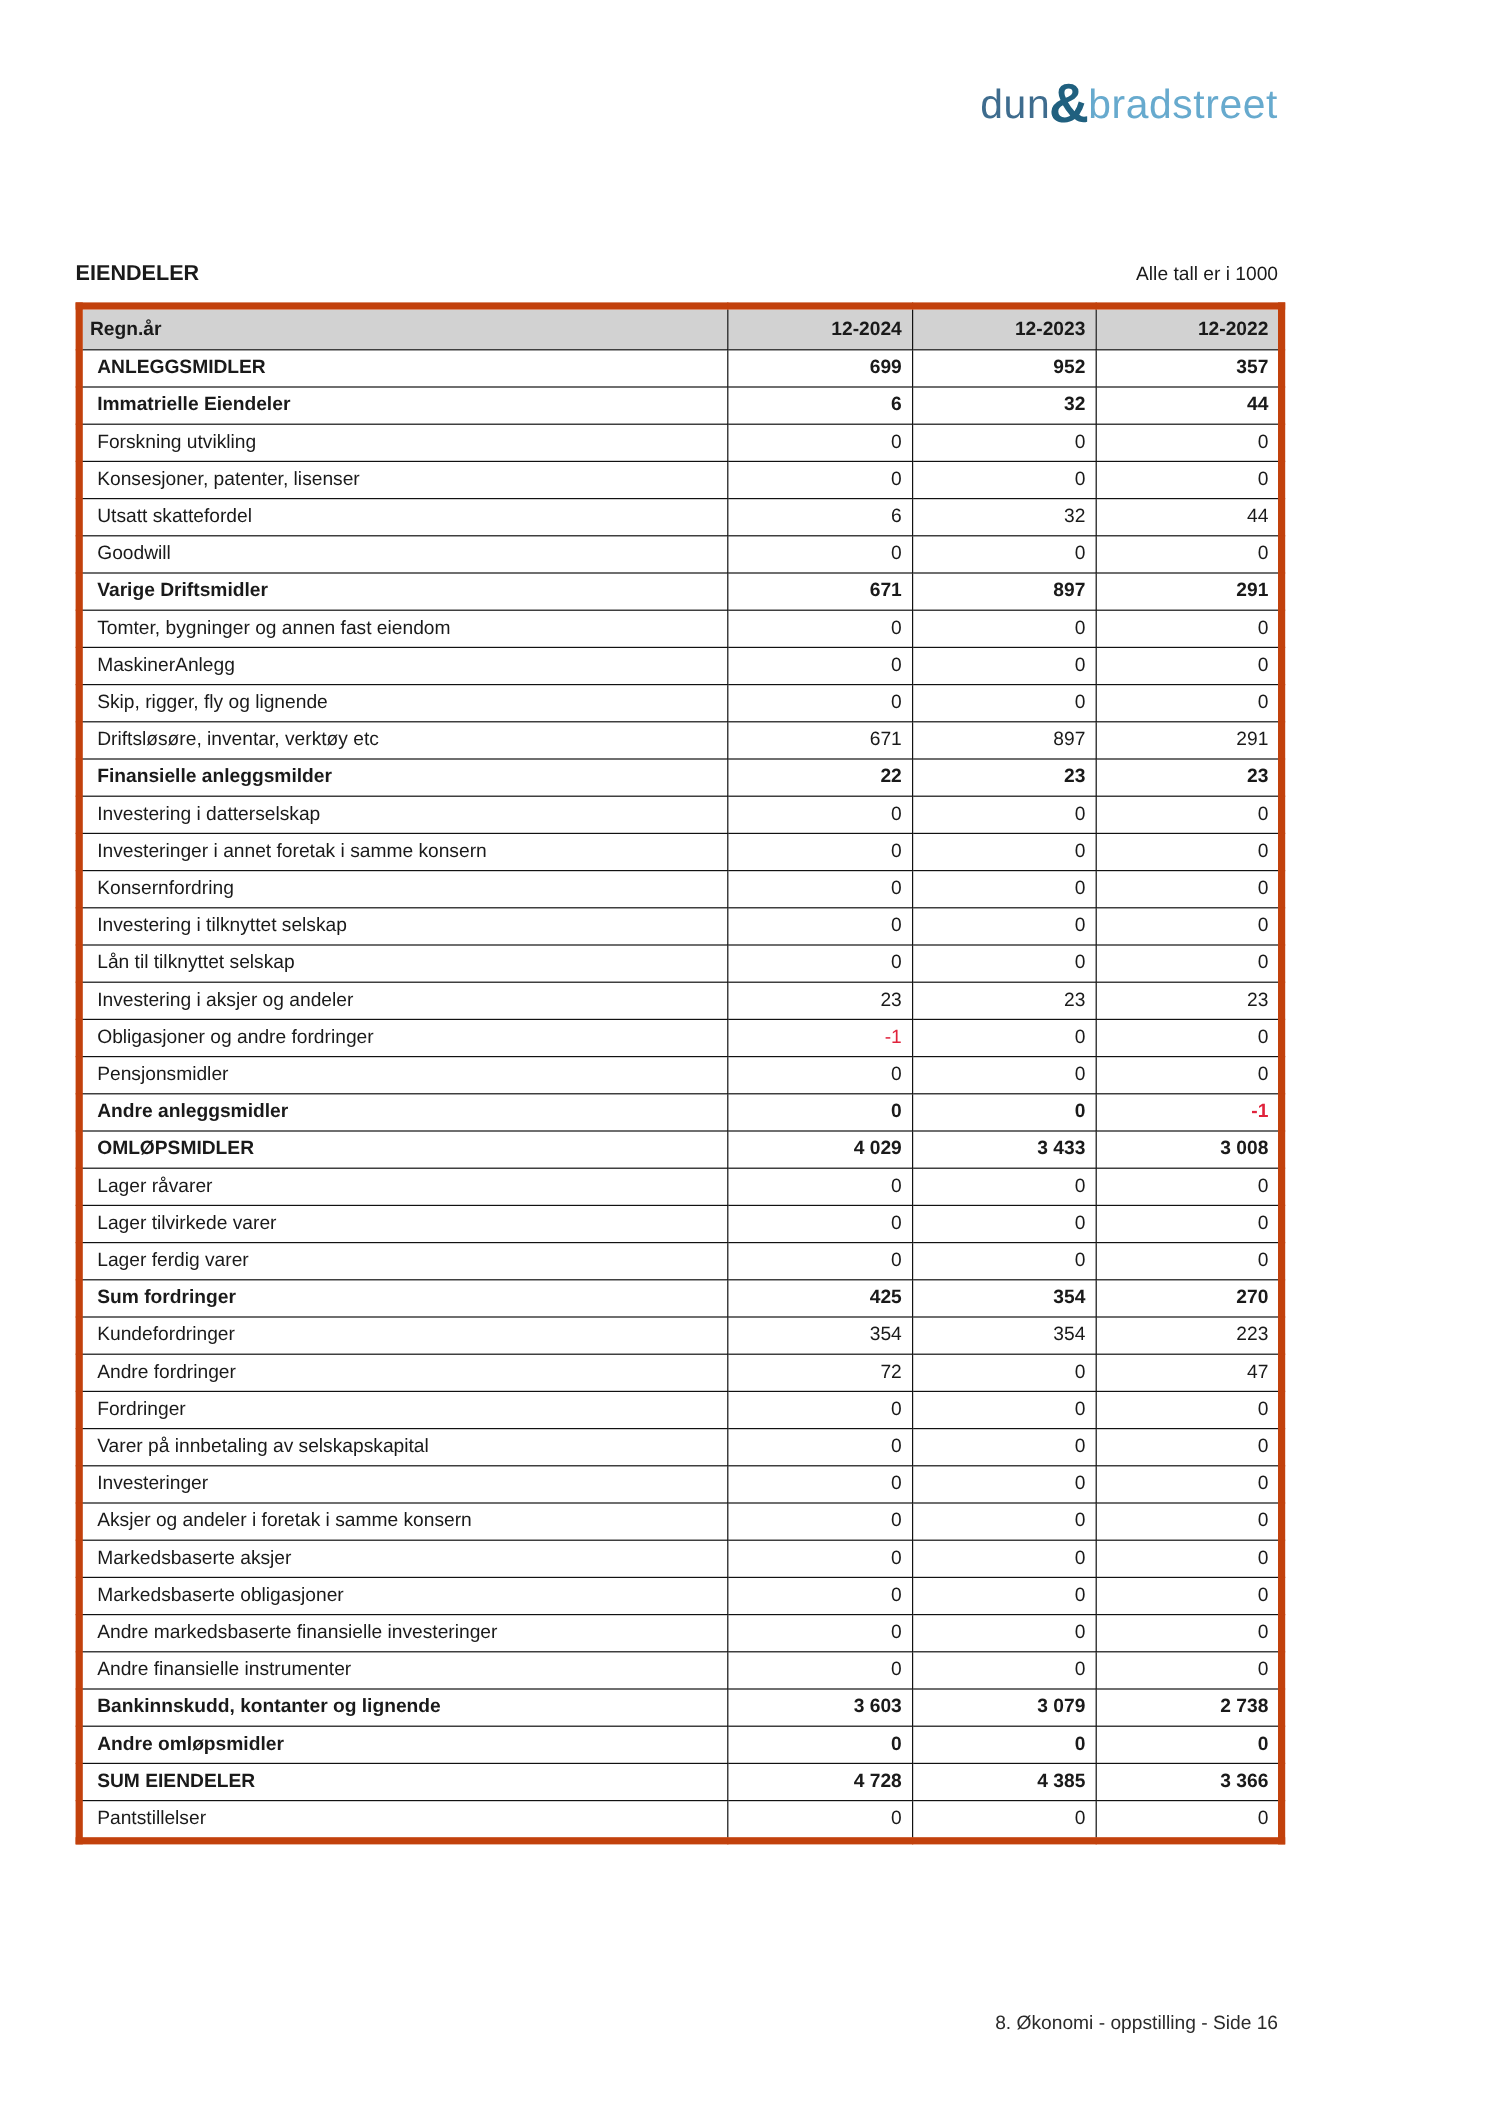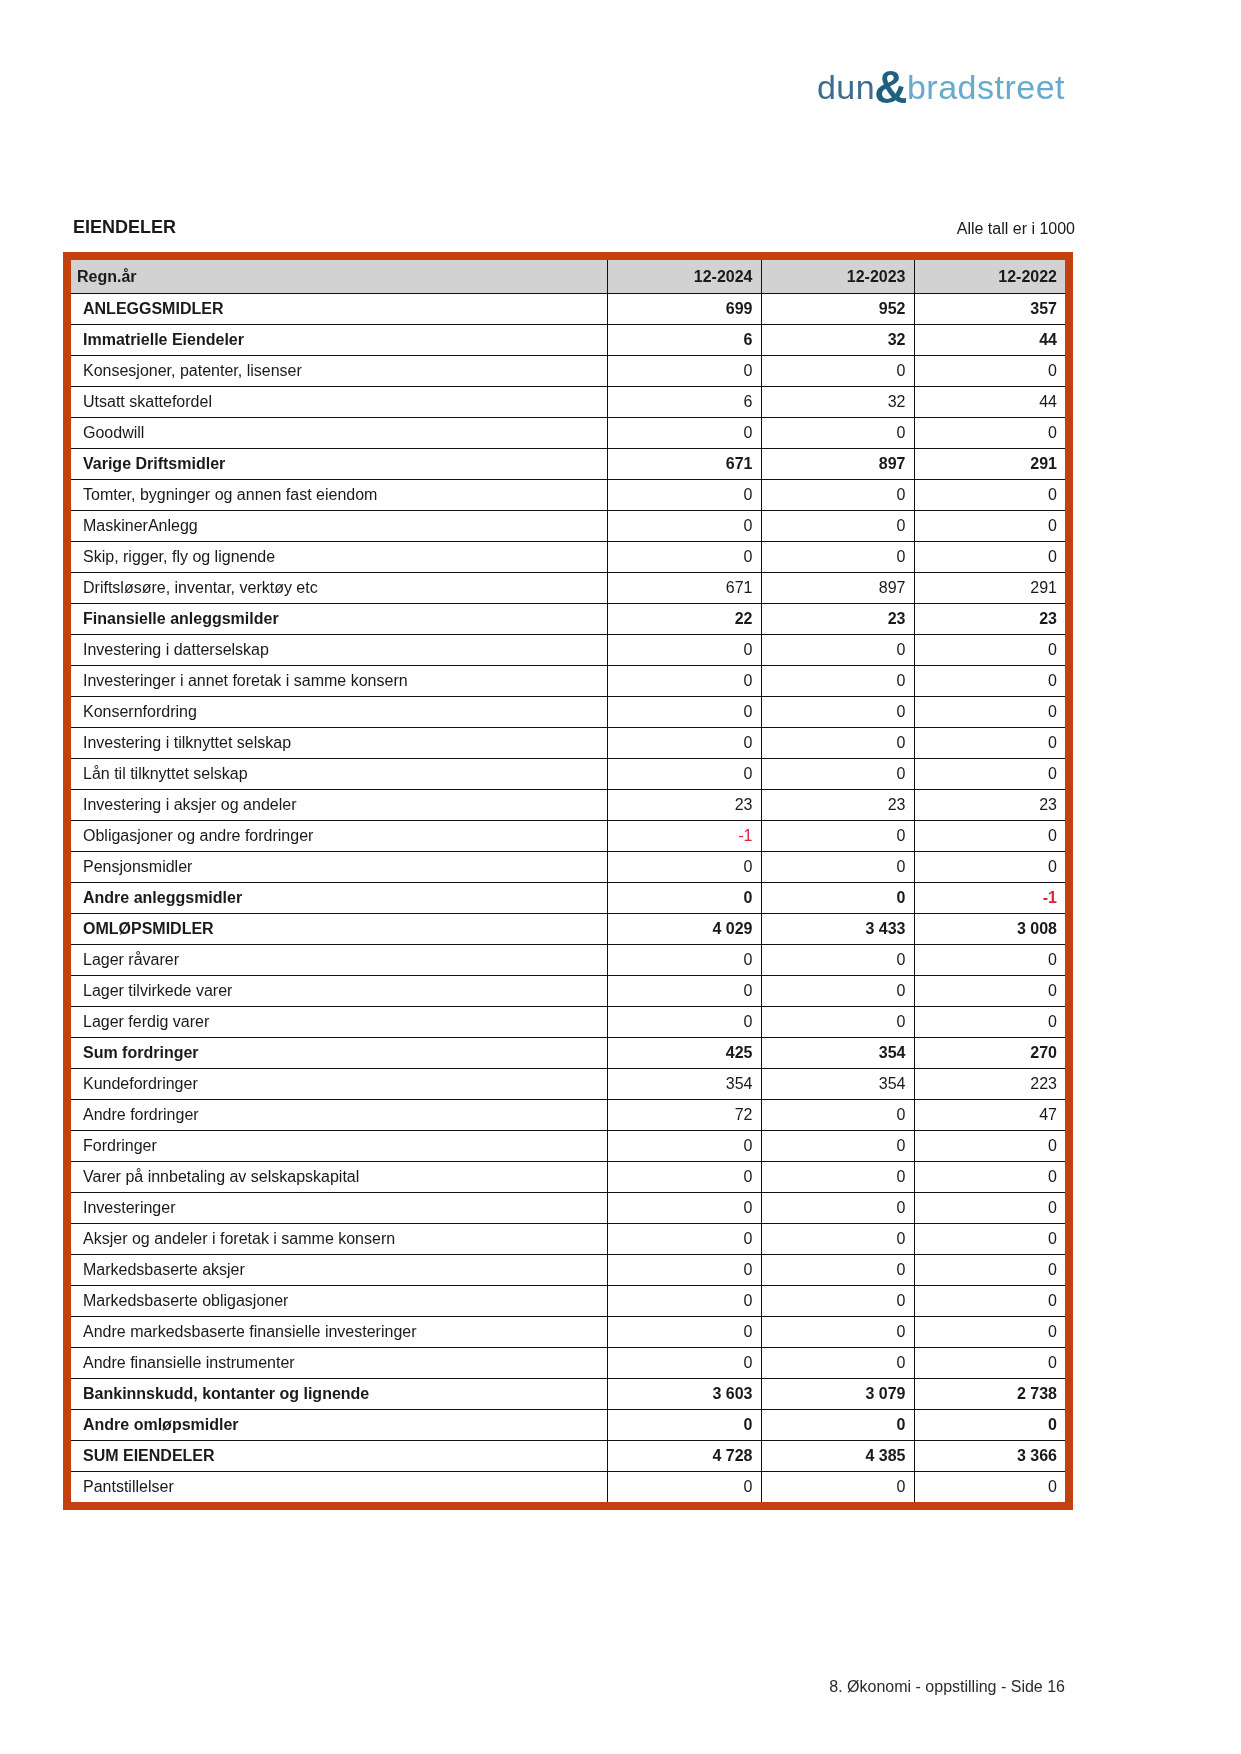--- a/index.html
+++ b/index.html
@@ -29,42 +29,42 @@
     white-space: nowrap;
     user-select: none;
   }
   .logo .dun        { color: #3e6c8e; font-weight: 400; }
   .logo .amp        { color: #20607f; font-weight: 600; font-size: 46px; line-height: 0; position: relative; top: 4px; margin: 0 -1px; }
   .logo .bradstreet { color: #67aace; font-weight: 400; }
   
   .titlebar {
     position: absolute;
     top: 217px;
-    left: 73px;
+    left: 63px;
     width: 1002px;
     display: flex;
     justify-content: space-between;
     align-items: flex-end;
   }
   .titlebar .title { font-size: 18px; font-weight: 700; }
   .titlebar .note  { font-size: 16px; font-weight: 400; }
   
   .table-wrap {
     position: absolute;
     top: 252px;
     left: 63px;
     width: 1002px;
   }
   table.tbl {
     width: 100%;
     border-collapse: collapse;
     table-layout: fixed;
     font-size: 16px;
   }
-  table.tbl { border: 8px solid #c2410c; }
+  table.tbl { border: 6px solid #c2410c; }
   .tbl th, .tbl td {
     border: 1px solid #111;
     padding: 4px 8px;
     height: 22px;
     line-height: 22px;
     overflow: hidden;
     white-space: nowrap;
   }
   .tbl thead th {
     background: #d2d2d2;
@@ -130,20 +130,26 @@
             <td class="num">952</td>
             <td class="num">357</td>
           </tr>
           <tr class="bold">
             <td class="label">Immatrielle Eiendeler</td>
             <td class="num">6</td>
             <td class="num">32</td>
             <td class="num">44</td>
           </tr>
           <tr>
+            <td class="label">Forskning utvikling</td>
+            <td class="num">0</td>
+            <td class="num">0</td>
+            <td class="num">0</td>
+          </tr>
+          <tr>
             <td class="label">Konsesjoner, patenter, lisenser</td>
             <td class="num">0</td>
             <td class="num">0</td>
             <td class="num">0</td>
           </tr>
           <tr>
             <td class="label">Utsatt skattefordel</td>
             <td class="num">6</td>
             <td class="num">32</td>
             <td class="num">44</td>

